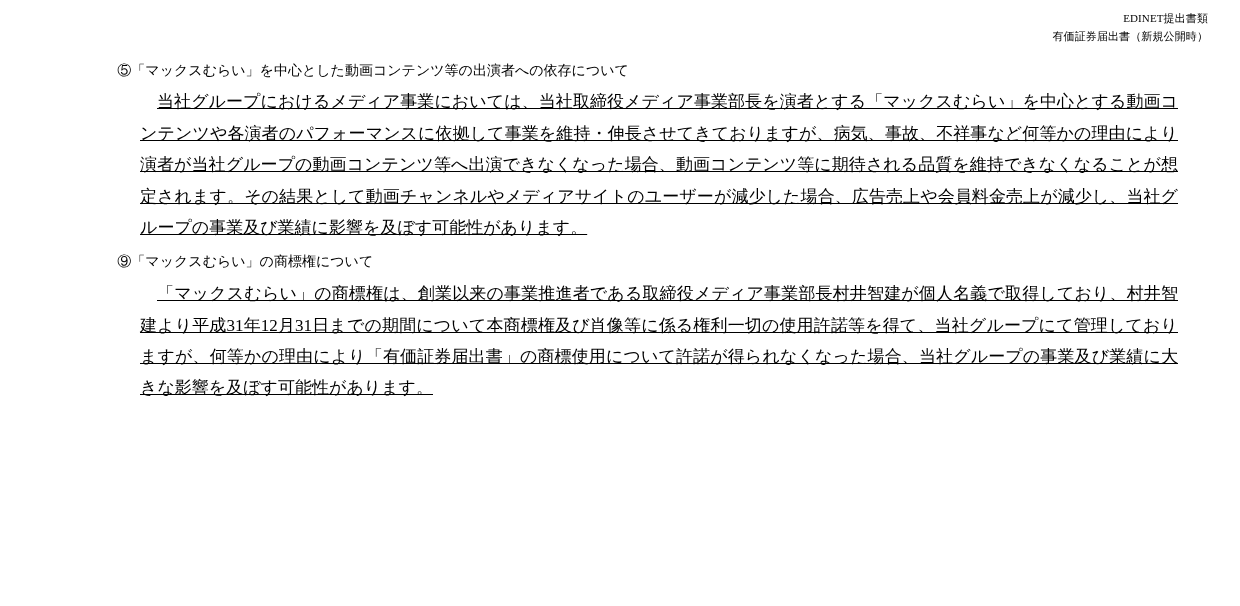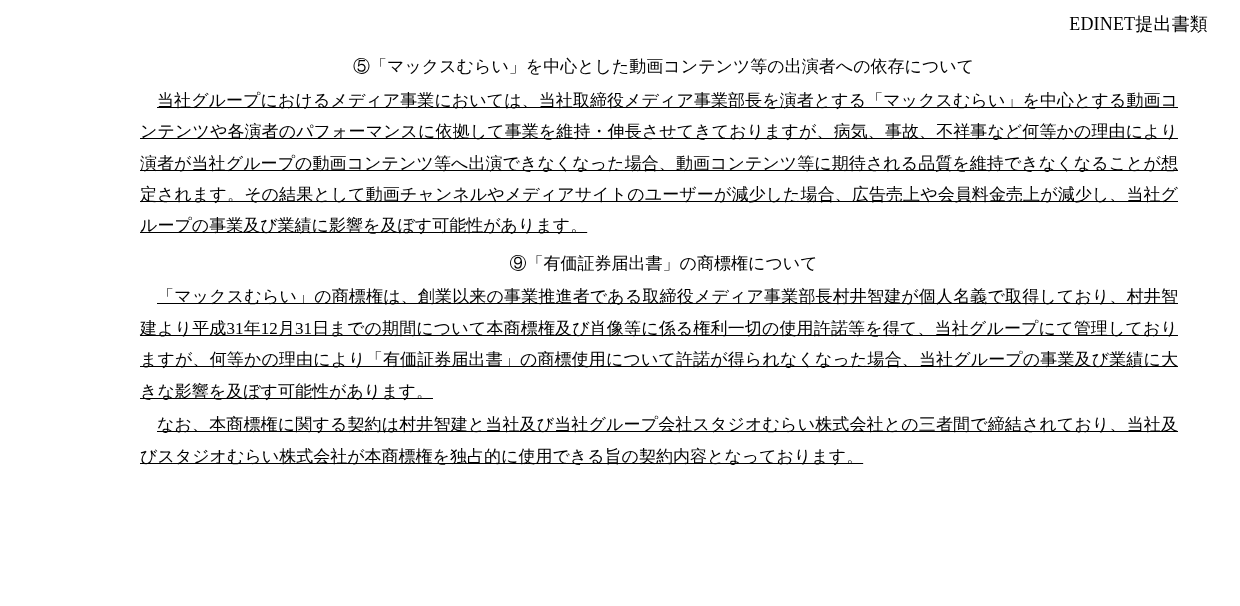--- a/index.html
+++ b/index.html
@@ -16,42 +16,41 @@
   }
   .page {
     position: relative;
     width: 1240px;
     height: 606px;
     box-sizing: border-box;
     padding: 10px 30px 0 30px;
   }
   .doc-header {
     text-align: right;
-    font-size: 18px;
+    font-size: 11px;
     line-height: 1.62;
     padding-right: 2px;
     letter-spacing: 0.01em;
   }
   .doc-header div {
     white-space: nowrap;
   }
   .body-block {
     margin-top: 14px;
   }
   .section {
     margin-bottom: 2px;
   }
   .section-heading {
-    font-size: 17px;
+    font-size: 14px;
     line-height: 1.62;
     padding-left: 88px;
     text-indent: -0.05em;
     margin-bottom: 4px;
     white-space: nowrap;
-    text-align: center;
   }
   .para {
     font-size: 17px;
     line-height: 1.85;
     padding-left: 110px;
     padding-right: 32px;
     text-align: justify;
     text-justify: inter-ideograph;
     text-indent: 1em;
     margin: 0 0 2px 0;
@@ -62,31 +61,31 @@
   }
   .spacer-sm { height: 6px; }
 </style>
 </head>
 <body>
 
 <div class="page">
 
   <div class="doc-header">
     <div>EDINET提出書類</div>
+    <div>有価証券届出書（新規公開時）</div>
   </div>
 
   <div class="body-block">
 
     <div class="section">
       <div class="section-heading">⑤「マックスむらい」を中心とした動画コンテンツ等の出演者への依存について</div>
       <p class="para">当社グループにおけるメディア事業においては、当社取締役メディア事業部長を演者とする「マックスむらい」を中心とする動画コンテンツや各演者のパフォーマンスに依拠して事業を維持・伸長させてきておりますが、病気、事故、不祥事など何等かの理由により演者が当社グループの動画コンテンツ等へ出演できなくなった場合、動画コンテンツ等に期待される品質を維持できなくなることが想定されます。その結果として動画チャンネルやメディアサイトのユーザーが減少した場合、広告売上や会員料金売上が減少し、当社グループの事業及び業績に影響を及ぼす可能性があります。</p>
     </div>
 
     <div class="spacer-sm"></div>
 
     <div class="section">
-      <div class="section-heading">⑨「有価証券届出書」の商標権について</div>
+      <div class="section-heading">⑨「マックスむらい」の商標権について</div>
       <p class="para">「マックスむらい」の商標権は、創業以来の事業推進者である取締役メディア事業部長村井智建が個人名義で取得しており、村井智建より平成31年12月31日までの期間について本商標権及び肖像等に係る権利一切の使用許諾等を得て、当社グループにて管理しておりますが、何等かの理由により「有価証券届出書」の商標使用について許諾が得られなくなった場合、当社グループの事業及び業績に大きな影響を及ぼす可能性があります。</p>
-      <p class="para tight">なお、本商標権に関する契約は村井智建と当社及び当社グループ会社スタジオむらい株式会社との三者間で締結されており、当社及びスタジオむらい株式会社が本商標権を独占的に使用できる旨の契約内容となっております。</p>
     </div>
 
   </div>
 </div>
 
 </body></html>

